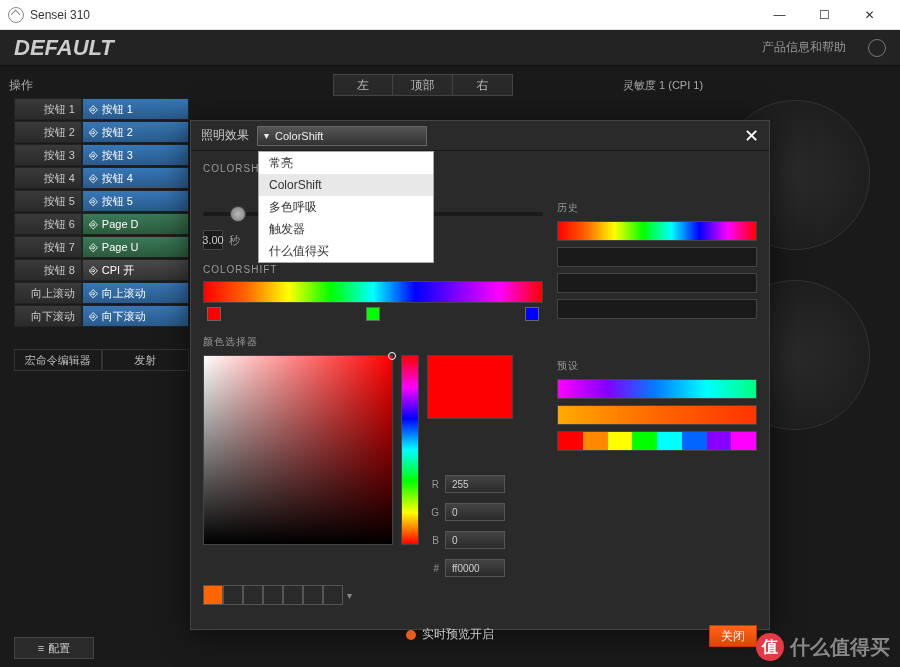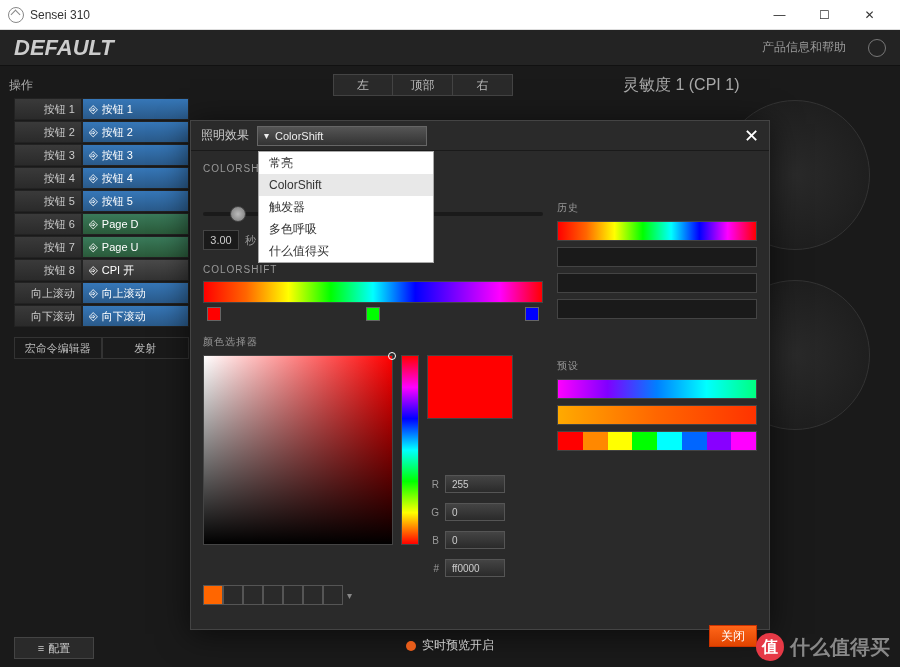--- a/index.html
+++ b/index.html
@@ -12,33 +12,33 @@
 .titlebar-btn { width: 45px; height: 30px; display: flex; align-items: center; justify-content: center; color: #333; font-size: 12px; }
 .header { height: 36px; background: #232323; display: flex; align-items: center; padding: 14px 14px; border-bottom: 1px solid #111; }
 .header-title { color: #ccc; font-size: 22px; font-weight: bold; font-style: italic; flex: 1; }
 .header-help { color: #999; font-size: 12px; display: flex; align-items: center; gap: 22px; }
 .header-help-icon { width: 18px; height: 18px; border: 1.5px solid #777; border-radius: 50%; position: relative; }
 .toolbar { display: flex; align-items: center; padding: 8px 9px; gap: 20px; }
 .toolbar-label { color: #aaa; font-size: 12px; }
 .view-tabs { display: flex; margin-left: 280px; }
 .view-tab { width: 60px; height: 22px; background: #2a2a2a; border: 1px solid #444; color: #bbb; font-size: 12px; display: flex; align-items: center; justify-content: center; }
 .view-tab + .view-tab { border-left: none; }
-.sens-label { color: #aaa; font-size: 16px; margin-left: 90px; }
+.sens-label { color: #aaa; font-size: 11px; margin-left: 90px; }
 .button-list { position: absolute; left: 14px; top: 98px; width: 175px; }
 .btn-row { display: flex; height: 22px; margin-bottom: 1px; }
 .btn-left { width: 68px; background: linear-gradient(#3a3a3a,#2a2a2a); color: #ccc; font-size: 11px; display: flex; align-items: center; justify-content: flex-end; padding-right: 6px; border: 1px solid #222; }
 .btn-right { flex: 1; background: linear-gradient(#3677b8,#2a5a8a); color: #fff; font-size: 11px; display: flex; align-items: center; padding-left: 6px; border: 1px solid #222; gap: 4px; }
 .btn-right.page { background: linear-gradient(#3a7a5a,#2a5a3a); }
 .btn-right.cpi { background: linear-gradient(#4a4a4a,#333); }
-.bottombar { position: absolute; left: 14px; top: 337px; display: flex; width: 175px; }
+.bottombar { position: absolute; left: 14px; top: 349px; display: flex; width: 175px; }
 .bottombar-item { flex: 1; height: 22px; background: #1a1a1a; border: 1px solid #333; color: #bbb; font-size: 11px; display: flex; align-items: center; justify-content: center; }
 .gauge { position: absolute; right: 30px; top: 100px; width: 150px; height: 150px; border-radius: 50%; background: radial-gradient(circle, #2a2a2a, #1a1a1a); border: 1px solid #333; }
 .gauge2 { top: 280px; }
 .config-btn { position: absolute; left: 14px; bottom: 8px; width: 80px; height: 22px; background: #2a2a2a; border: 1px solid #444; color: #ccc; font-size: 11px; display: flex; align-items: center; justify-content: center; gap: 4px; }
-.preview-status { position: absolute; left: 50%; bottom: 13px; transform: translateX(-50%); color: #ccc; font-size: 12px; display: flex; align-items: center; gap: 6px; }
+.preview-status { position: absolute; left: 50%; bottom: 24px; transform: translateX(-50%); color: #ccc; font-size: 12px; display: flex; align-items: center; gap: 6px; }
 .preview-dot { width: 10px; height: 10px; background: #e65c1a; border-radius: 50%; }
 .watermark { position: absolute; right: 10px; bottom: 6px; color: #888; font-size: 20px; font-weight: bold; display: flex; align-items: center; gap: 6px; }
 .wm-icon { width: 28px; height: 28px; background: #e63946; border-radius: 50%; color: #fff; font-size: 16px; display: flex; align-items: center; justify-content: center; }
 
 
 .modal { position: absolute; left: 190px; top: 120px; width: 580px; height: 510px; background: #2a2a2a; border: 1px solid #444; box-shadow: 0 4px 30px rgba(0,0,0,.6); }
 .modal-header { height: 30px; display: flex; align-items: center; padding: 12px 10px; border-bottom: 1px solid #1a1a1a; }
 .modal-header-label { color: #ccc; font-size: 12px; margin-right: 8px; }
 .dropdown-sel { flex: 0 0 170px; height: 20px; background: linear-gradient(#555,#333); border: 1px solid #666; color: #eee; font-size: 11px; display: flex; align-items: center; padding: 0 6px; position: relative; }
 .dropdown-sel::before { content: '▾'; margin-right: 6px; font-size: 10px; }
@@ -46,21 +46,21 @@
 .dropdown-menu { position: absolute; left: 67px; top: 30px; width: 176px; background: #fff; border: 1px solid #aaa; z-index: 10; }
 .dropdown-item { height: 22px; display: flex; align-items: center; padding: 0 10px; font-size: 12px; color: #333; }
 .dropdown-item.sel { background: #e8e8e8; }
 .modal-body { padding: 12px; display: flex; gap: 14px; }
 .left-col { width: 340px; }
 .right-col { flex: 1; }
 .sec-label { color: #999; font-size: 10px; letter-spacing: 1px; margin-bottom: 6px; }
 .slider-row { display: flex; align-items: center; gap: 8px; margin-bottom: 14px; position: relative; margin-top: 38px; }
 .slider { flex: 1; height: 4px; background: #1a1a1a; border-radius: 2px; position: relative; }
 .slider-knob { width: 16px; height: 16px; background: radial-gradient(#bbb,#777); border-radius: 50%; position: absolute; left: 8%; top: -6px; border: 1px solid #444; }
-.num-input { width: 36px; height: 20px; background: #1a1a1a; border: 1px solid #444; color: #ccc; font-size: 11px; display: flex; align-items: center; justify-content: center; }
+.num-input { width: 20px; height: 20px; background: #1a1a1a; border: 1px solid #444; color: #ccc; font-size: 11px; display: flex; align-items: center; justify-content: center; }
 .color-strip { height: 22px; background: linear-gradient(to right, #ff0000, #ff6600, #ffff00, #00ff00, #00ffff, #0000ff, #8000ff, #ff00ff, #ff0000); border: 1px solid #444; margin-bottom: 4px; }
 .strip-markers { display: flex; justify-content: space-between; padding: 0 4px; margin-bottom: 14px; }
 .marker { width: 14px; height: 14px; border: 1px solid #666; }
 .picker-sec { display: flex; gap: 8px; }
 .sv-box { width: 190px; height: 190px; background: linear-gradient(to top, #000, transparent), linear-gradient(to right, #fff, #ff0000); border: 1px solid #444; position: relative; }
 .sv-cursor { position: absolute; right: 0; top: 0; width: 8px; height: 8px; border: 1.5px solid #fff; border-radius: 50%; transform: translate(50%,-50%); }
 .hue-bar { width: 18px; height: 190px; background: linear-gradient(to bottom, #ff0000, #ff00ff, #0000ff, #00ffff, #00ff00, #ffff00, #ff0000); border: 1px solid #444; }
 .preview-col { display: flex; flex-direction: column; gap: 6px; }
 .preview-box { width: 86px; height: 64px; background: #ff0000; border: 1px solid #444; }
 .rgb-row { display: flex; align-items: center; gap: 6px; margin-top: 4px; }
@@ -167,22 +167,22 @@
   <div class="modal-header">
     <div class="modal-header-label">照明效果</div>
     <div class="dropdown-sel">
       <span>ColorShift</span>
     </div>
     <div class="modal-close">✕</div>
   </div>
   <div class="dropdown-menu">
     <div class="dropdown-item">常亮</div>
     <div class="dropdown-item sel">ColorShift</div>
+    <div class="dropdown-item">多色呼吸</div>
     <div class="dropdown-item">触发器</div>
-    <div class="dropdown-item">多色呼吸</div>
     <div class="dropdown-item">什么值得买</div>
   </div>
   <div class="modal-body">
     <div class="left-col">
       <div class="sec-label" style="margin-top:0">COLORSHIFT</div>
       <div class="slider-row">
         <div class="slider">
             <div class="slider-knob"></div>
           </div>
       </div>

